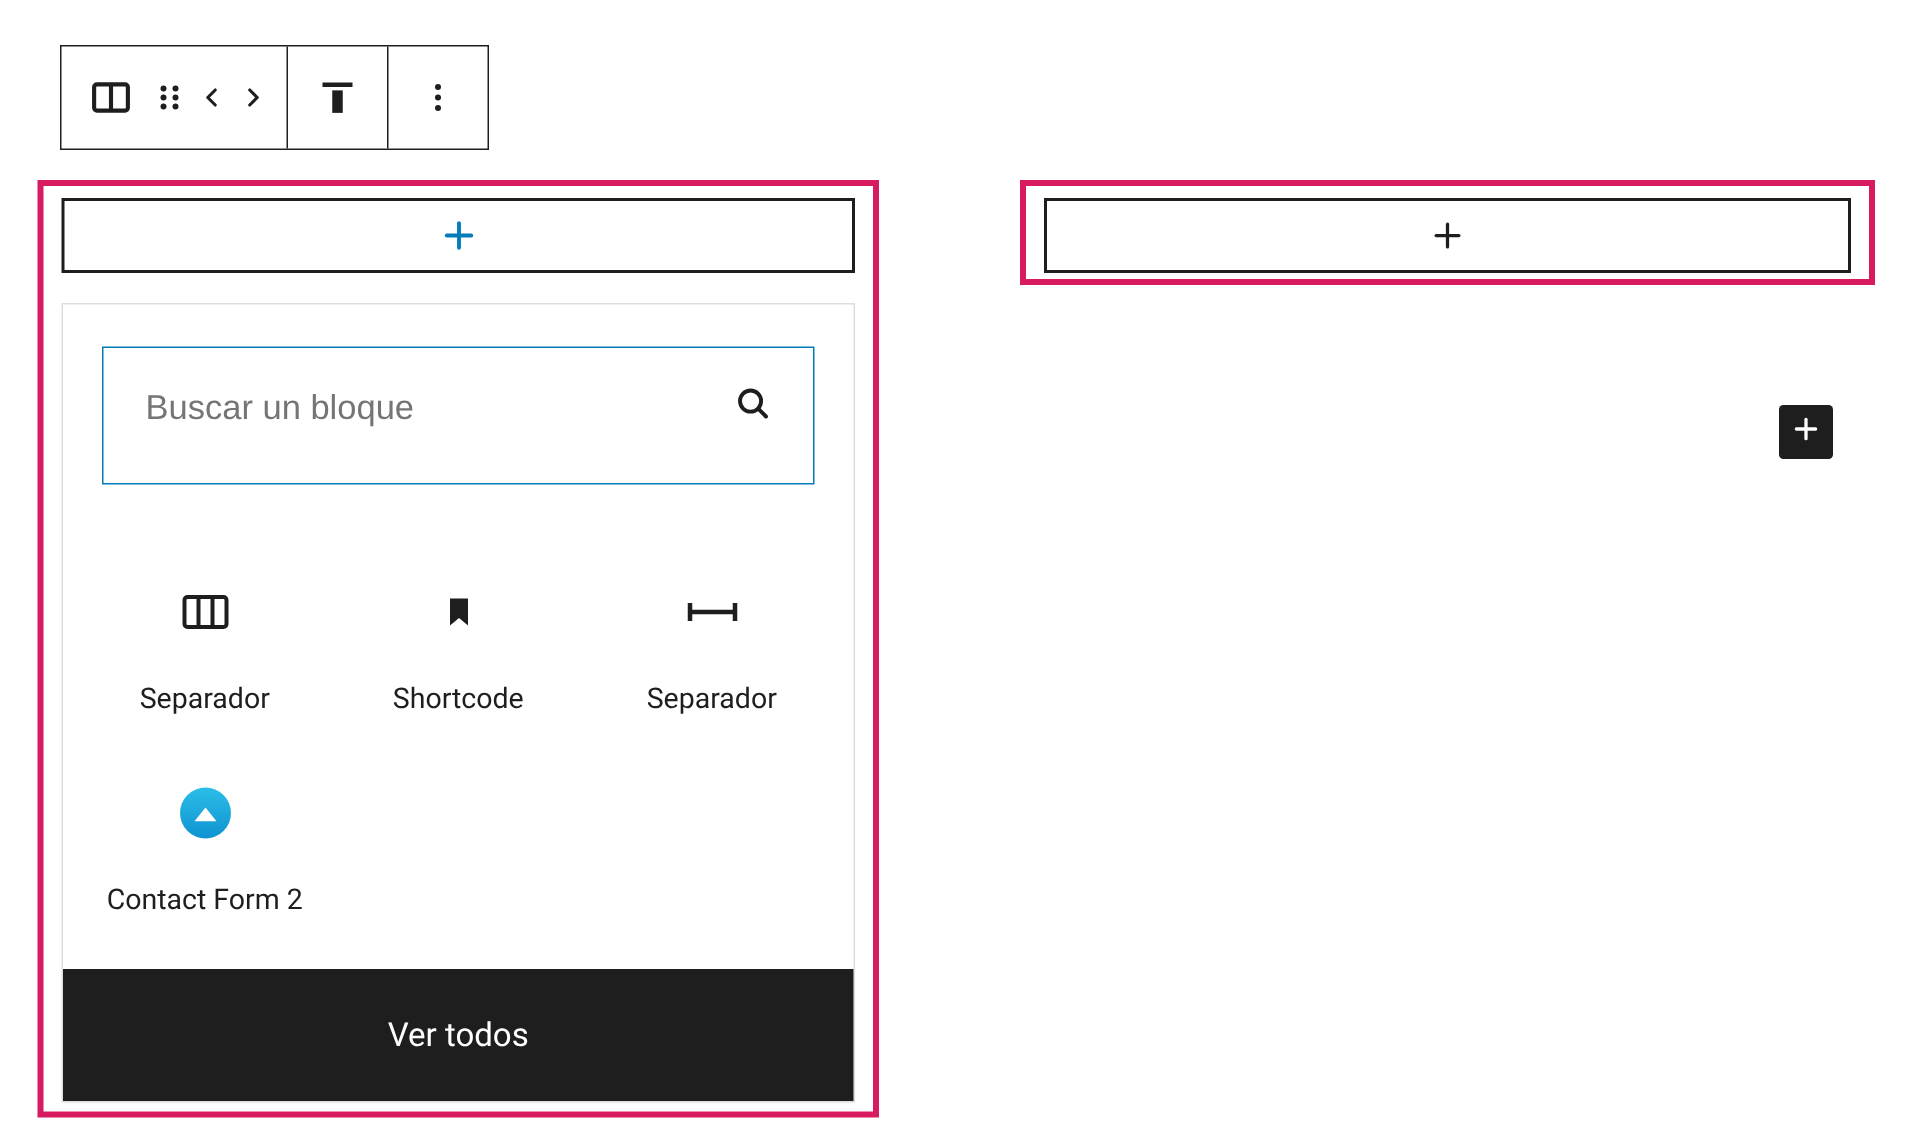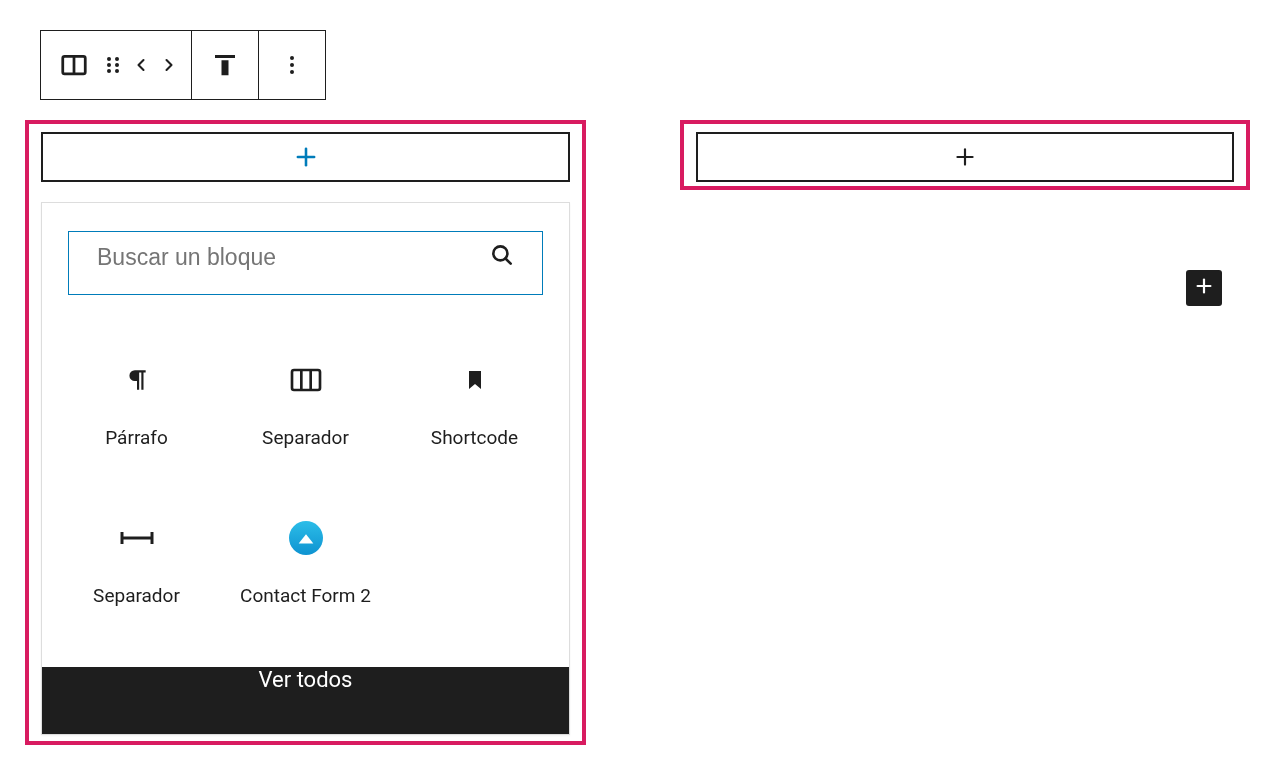--- a/index.html
+++ b/index.html
@@ -91,21 +91,21 @@
     flex-direction: column;
     box-shadow: 0 1px 2px rgba(0,0,0,0.05);
   }
   .search-wrap {
     padding: 28px 26px 16px 26px;
   }
   .search {
     display: flex;
     align-items: center;
     border: 1.5px solid var(--wp-admin-theme-color,#007cba);
-    height: 64px;
+    height: 92px;
     padding: 0 20px 12px 26px;
     gap: 20px;
   }
   .search input {
     flex: 1;
     border: none;
     outline: none;
     font-size: 23px;
     color: #1e1e1e;
     background: transparent;
@@ -147,25 +147,26 @@
     color: #1e1e1e;
     line-height: 1.35;
   }
   .cf7-circle {
     width: 34px; height: 34px; border-radius: 50%;
     background: linear-gradient(180deg,#2cbde8 0%, #0e93d1 100%);
     display:flex; align-items:center; justify-content:center;
   }
 
   .browse-all {
-    height: 67px;
+    height: 88px;
     background: #1e1e1e;
     color: #fff;
     font-size: 22px;
     display: flex;
+    align-items: center;
     justify-content: center;
     cursor: pointer;
   }
 
   
   .floating-add {
     position: absolute;
     top: 270px;
     left: 1186px;
     width: 36px;
@@ -262,28 +263,20 @@
               <circle cx="10.5" cy="10.5" r="6.5"></circle>
               <line x1="20" y1="20" x2="15.2" y2="15.2"></line>
             </svg>
           </span>
         </div>
       </div>
     </div>
 
     <div class="blocks-grid">
 
-      <div class="block-item">
-        <div class="block-icon">
-          <svg width="26" height="30" viewBox="0 0 24 24" fill="currentColor">
-            <path d="M10 3a5 5 0 0 0 0 10h2v8h2V5h2v16h2V5h2V3H10z"></path>
-          </svg>
-        </div>
-        <div class="block-label">Párrafo</div>
-      </div>
 
       <div class="block-item">
         <div class="block-icon">
           <svg width="32" height="26" viewBox="0 0 24 18" fill="none" stroke="currentColor" stroke-width="2">
             <rect x="1.5" y="1.5" width="21" height="15" rx="1.5"></rect>
             <line x1="8.5" y1="1.5" x2="8.5" y2="16.5"></line>
             <line x1="15.5" y1="1.5" x2="15.5" y2="16.5"></line>
           </svg>
         </div>
         <div class="block-label">Separador</div>

